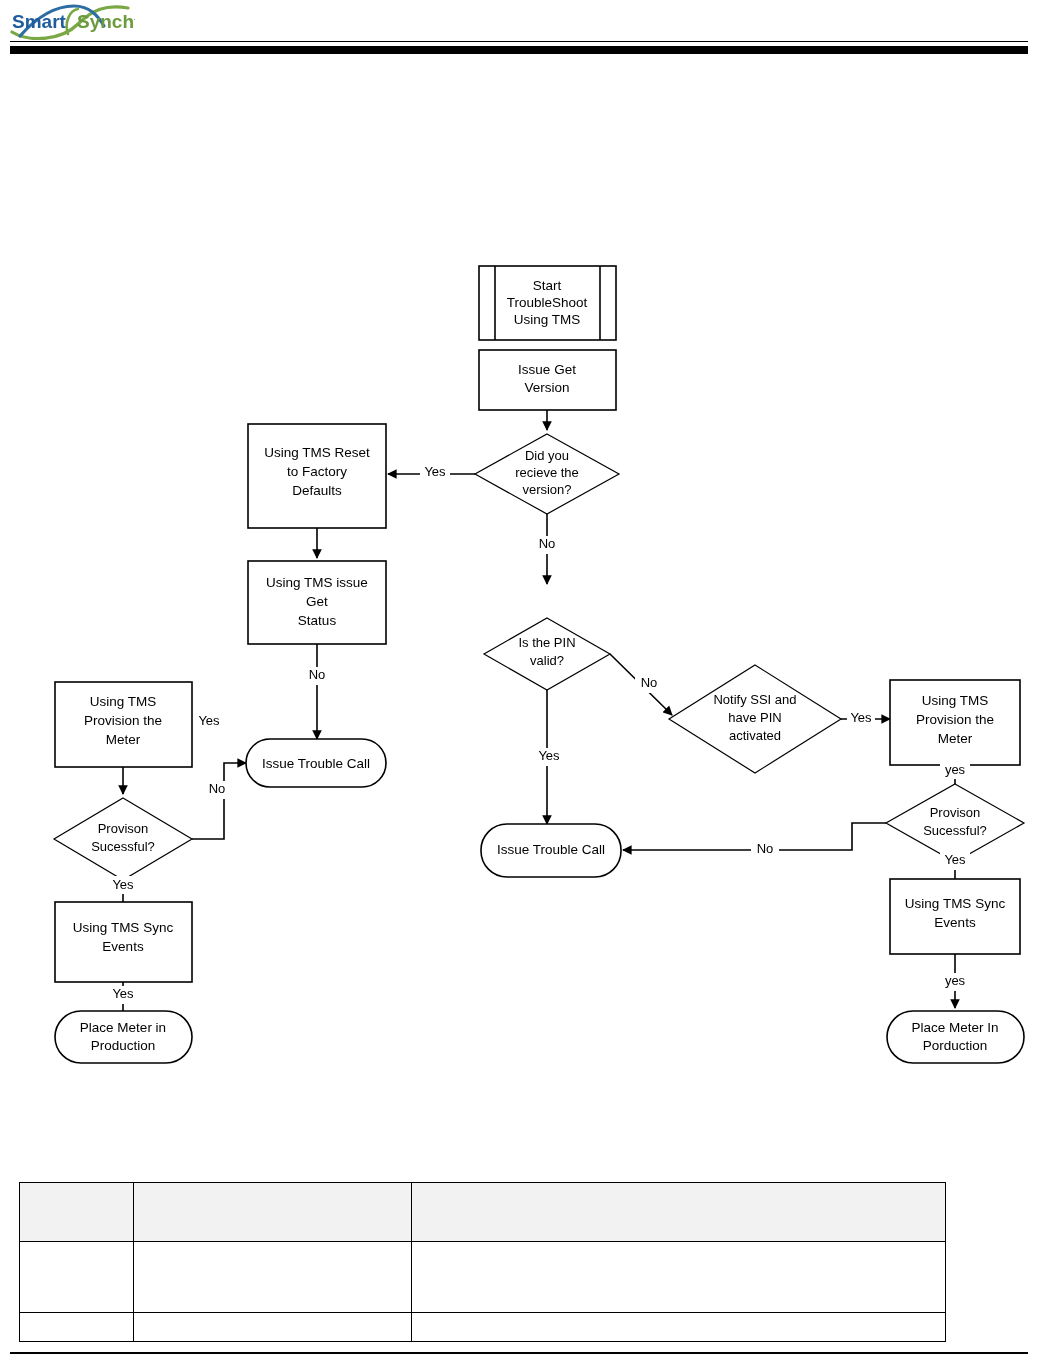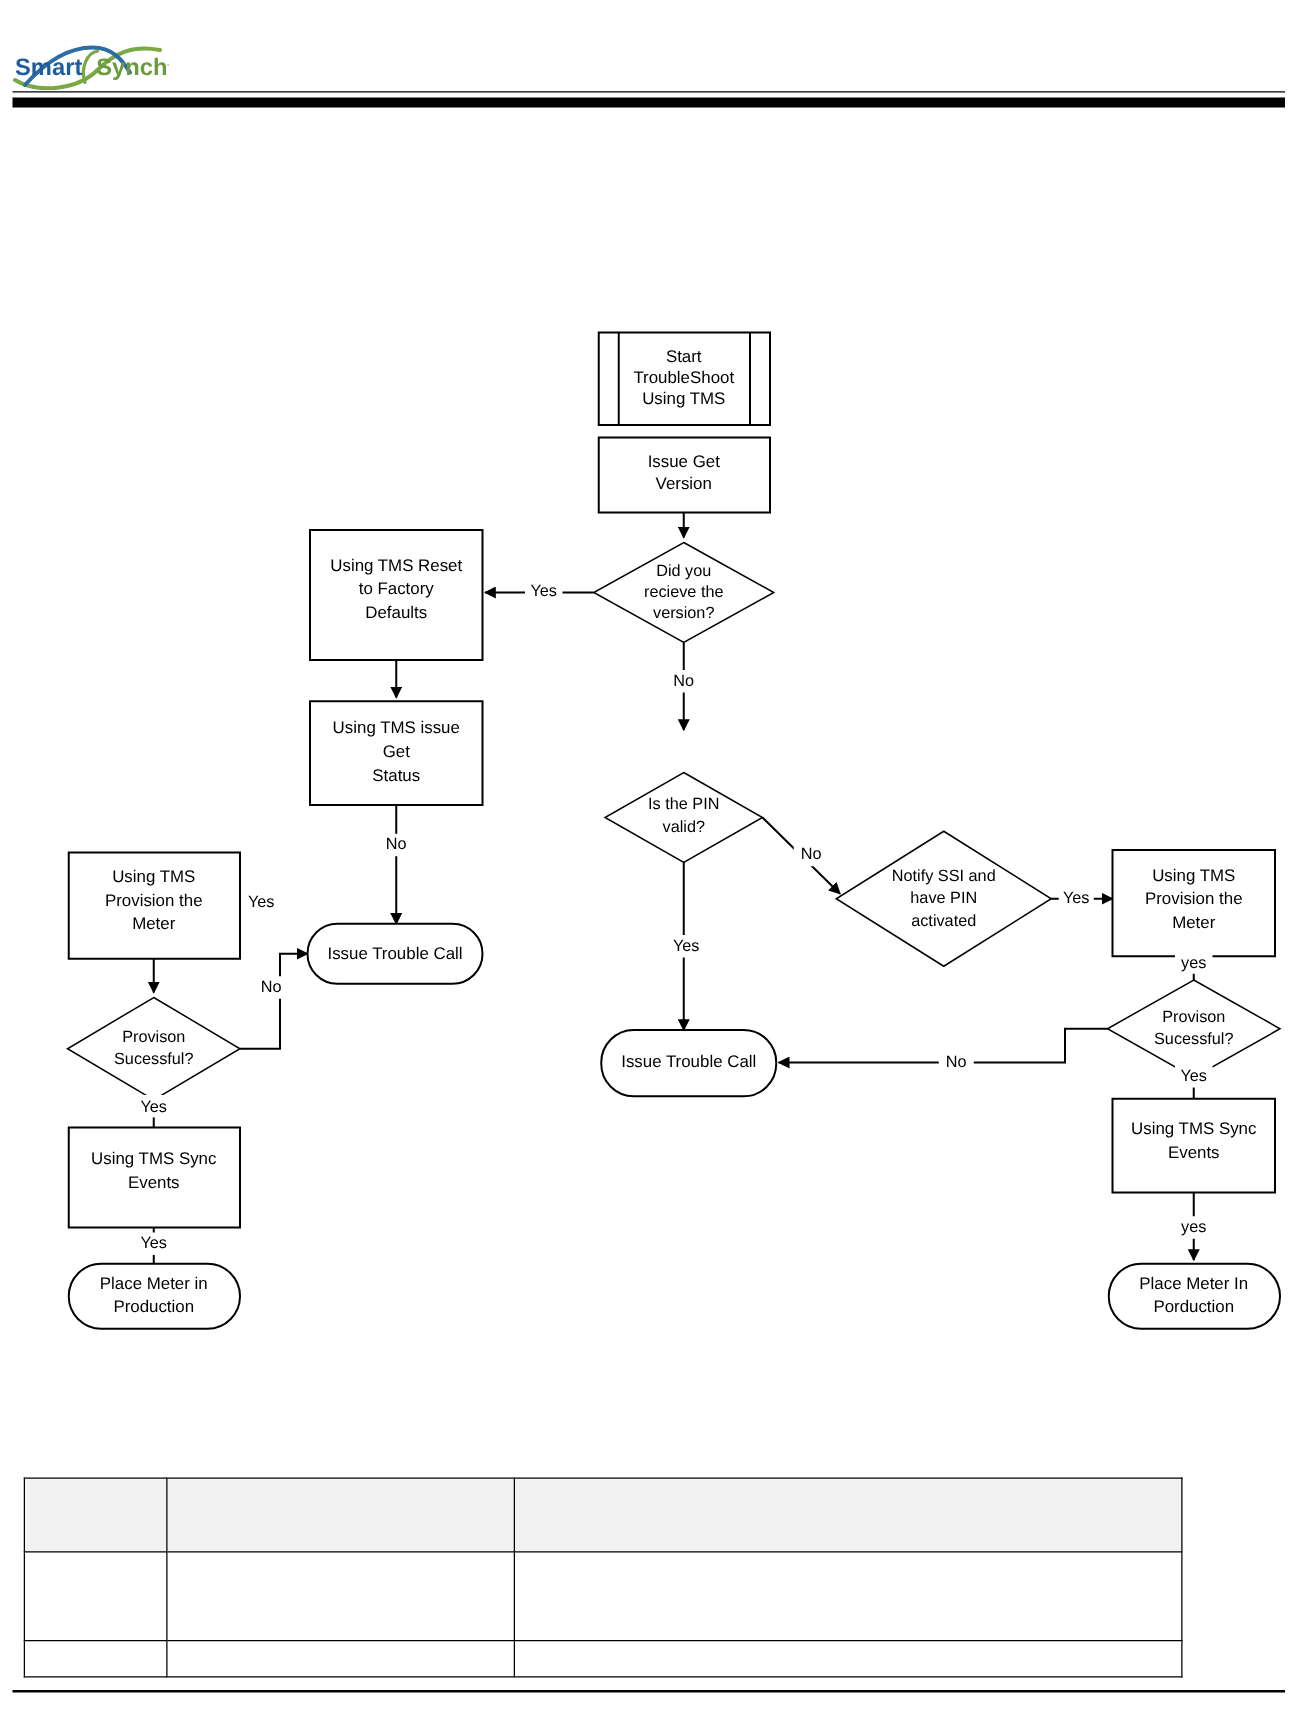--- a/index.html
+++ b/index.html
@@ -16,21 +16,20 @@
     color: #000000;
     overflow: hidden;
   }
 
   
   #page-header {
     position: absolute;
     left: 0; top: 0;
     width: 831px;
     height: 60px;
-    margin-top: 32px;
   }
   .logo-wrap {
     position: absolute;
     left: 8px; top: 2px;
     width: 132px; height: 38px;
   }
   .logo-svg { display: block; }
   .rule-thin {
     position: absolute;
     left: 10px; top: 41px;

